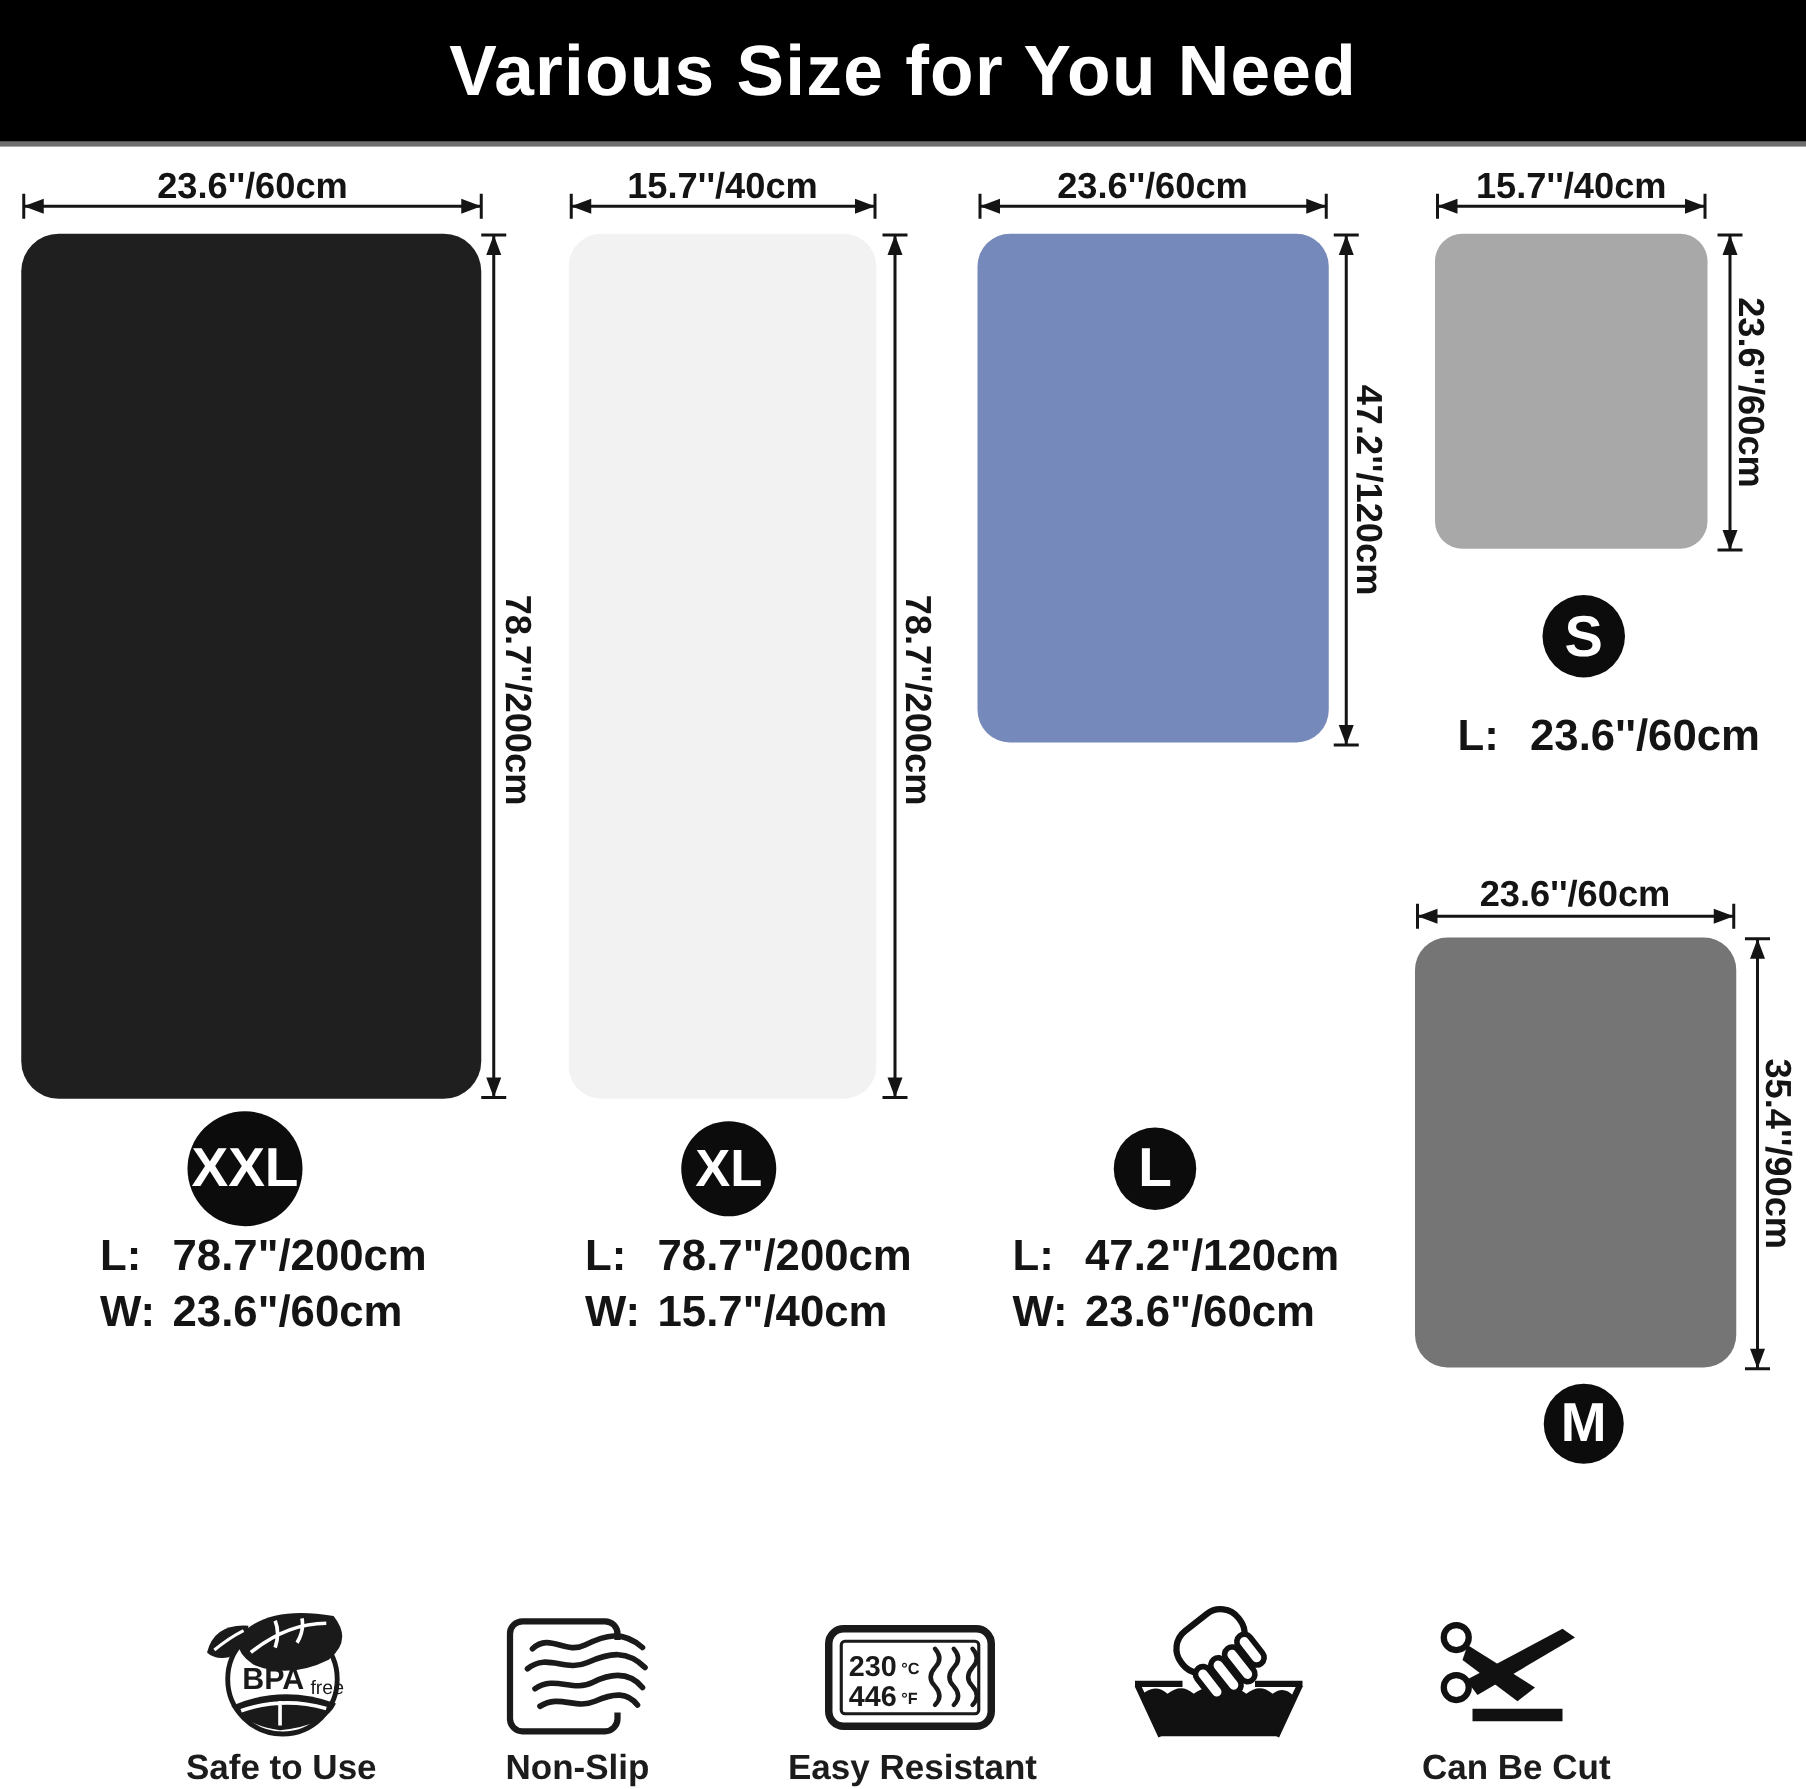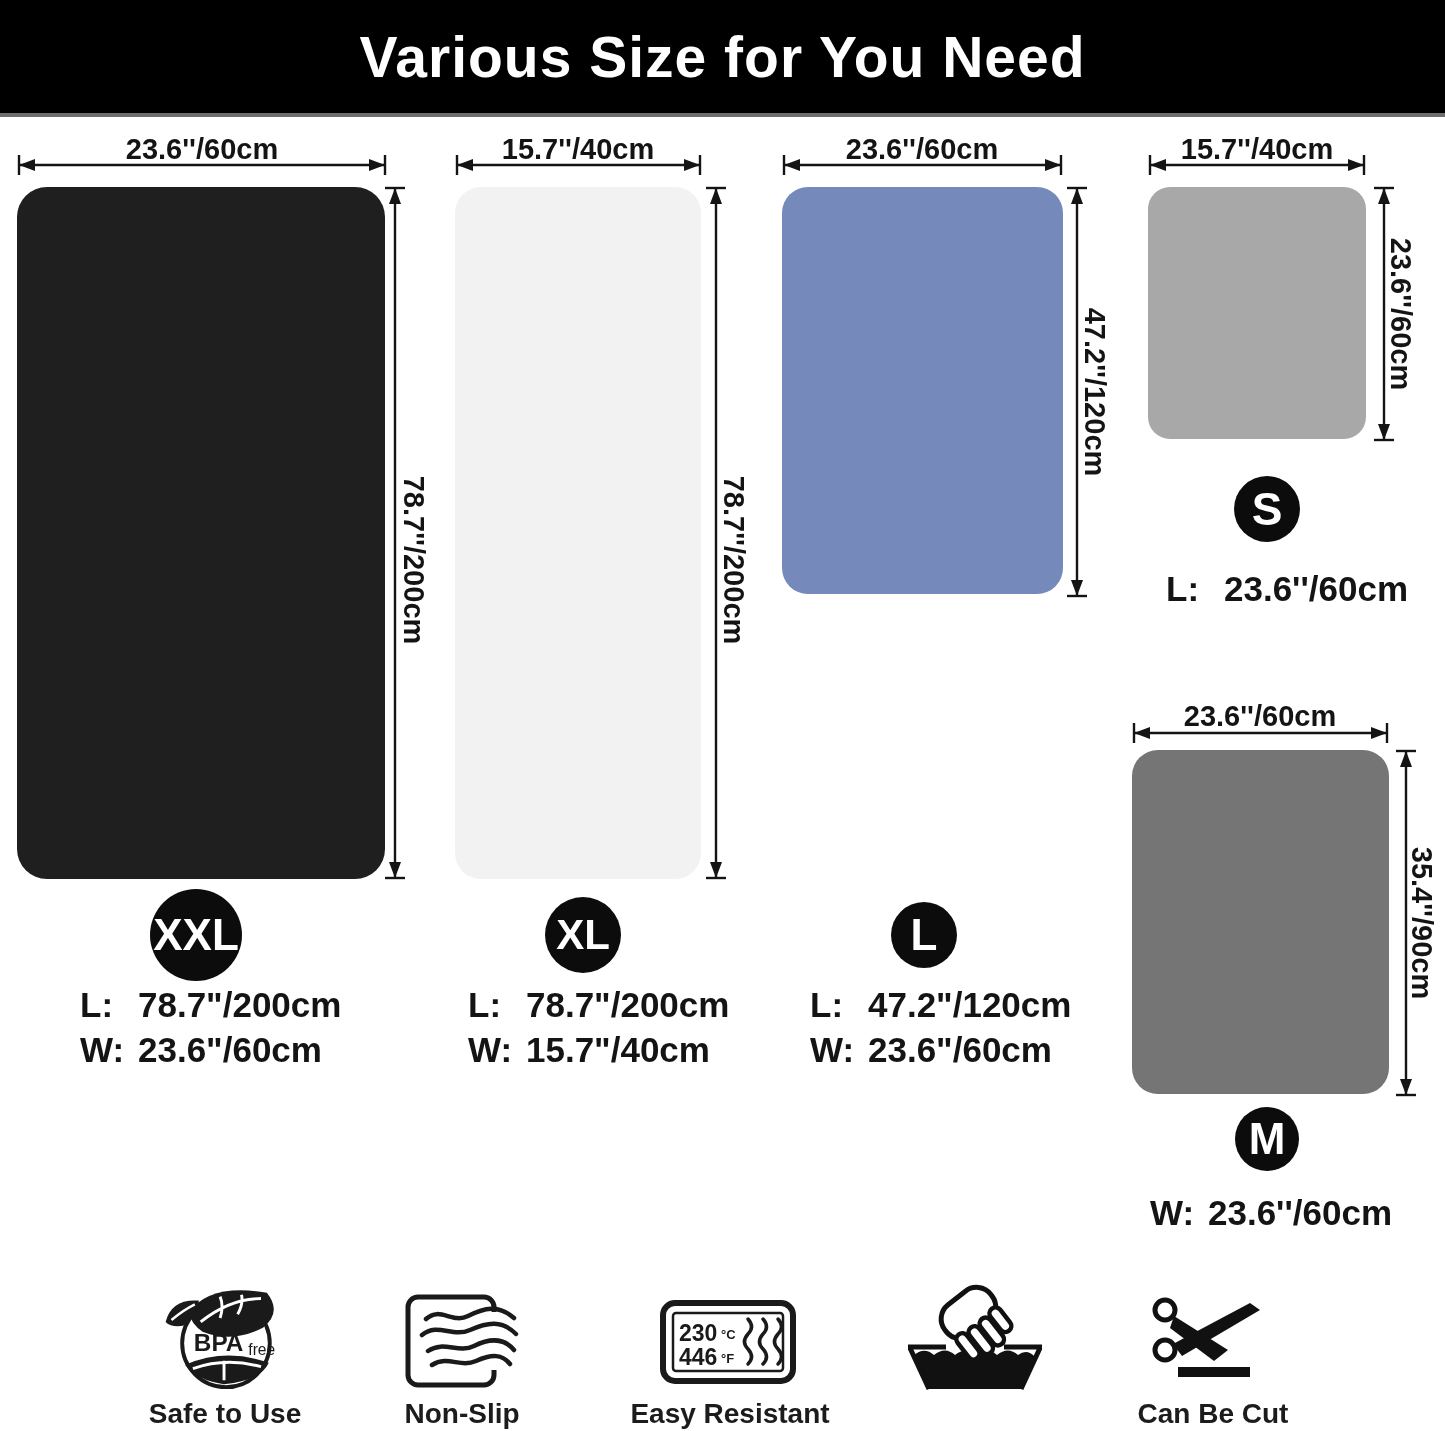--- a/index.html
+++ b/index.html
@@ -139,21 +139,20 @@
   <svg class="arrow" style="left:1395px;top:749px;" width="22" height="348">
     <line x1="11" y1="2" x2="11" y2="346"></line>
       <line x1="1" y1="2" x2="21" y2="2"></line>
     <line x1="1" y1="346" x2="21" y2="346"></line>
     <polygon points="11,2 5,18 17,18"></polygon>
       <polygon points="11,346 5,330 17,330"></polygon>
   </svg>
   <div class="dim-label vert" style="left:1421px;top:923px;">35.4''/90cm</div>
   <div class="badge" style="left:1235px;top:1107px;width:64px;height:64px;font-size:44px;">M</div>
   <div class="sizes" style="left:1150px;top:1190px;">
-    <div><span class="k">W:</span><span>23.6''/60cm</span></div>
   </div>
 
   <svg class="icon-svg" style="left:152px;top:1281px;" width="146" height="114" viewBox="0 0 150 117">
     <circle cx="76" cy="64" r="45" fill="#fff" stroke="#1a1a1a" stroke-width="4"></circle>
     <path d="M38,32 Q60,2 118,12 Q134,32 114,48 Q82,64 52,52 Q40,44 38,32 Z" fill="#1a1a1a"></path>
     <path d="M50,42 Q80,18 112,18 M70,38 Q74,26 70,16 M88,34 Q94,24 92,14" stroke="#fff" stroke-width="3" fill="none"></path>
     <path d="M14,42 Q20,18 48,20 Q48,36 32,46 Q20,48 14,42 Z" fill="#1a1a1a"></path>
     <path d="M20,40 Q32,30 44,24" stroke="#fff" stroke-width="2.5" fill="none"></path>
     <path d="M34,86 Q76,68 120,84 Q112,102 74,106 Q46,102 34,86 Z" fill="#1a1a1a"></path>
     <path d="M42,90 Q76,78 112,88 M74,82 L74,102" stroke="#fff" stroke-width="3" fill="none"></path>

